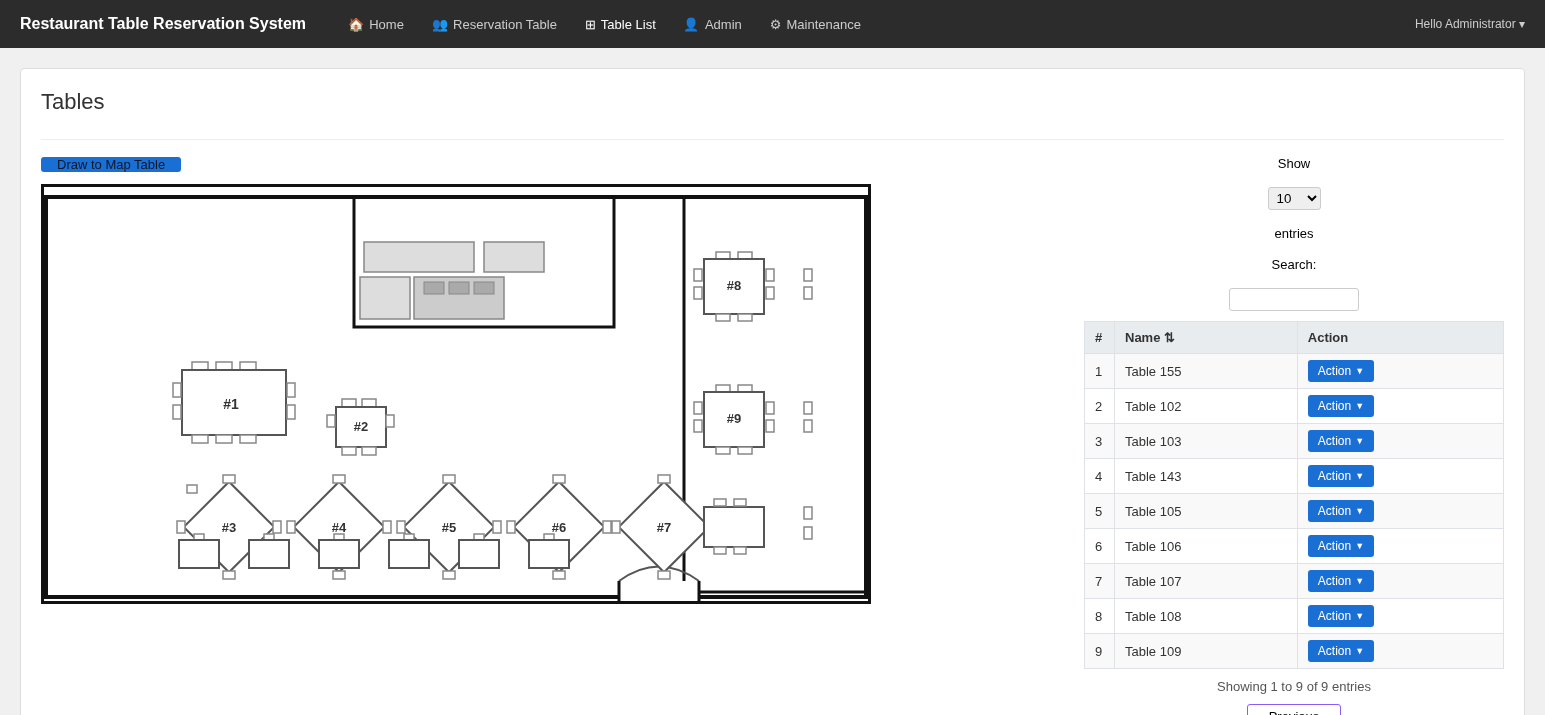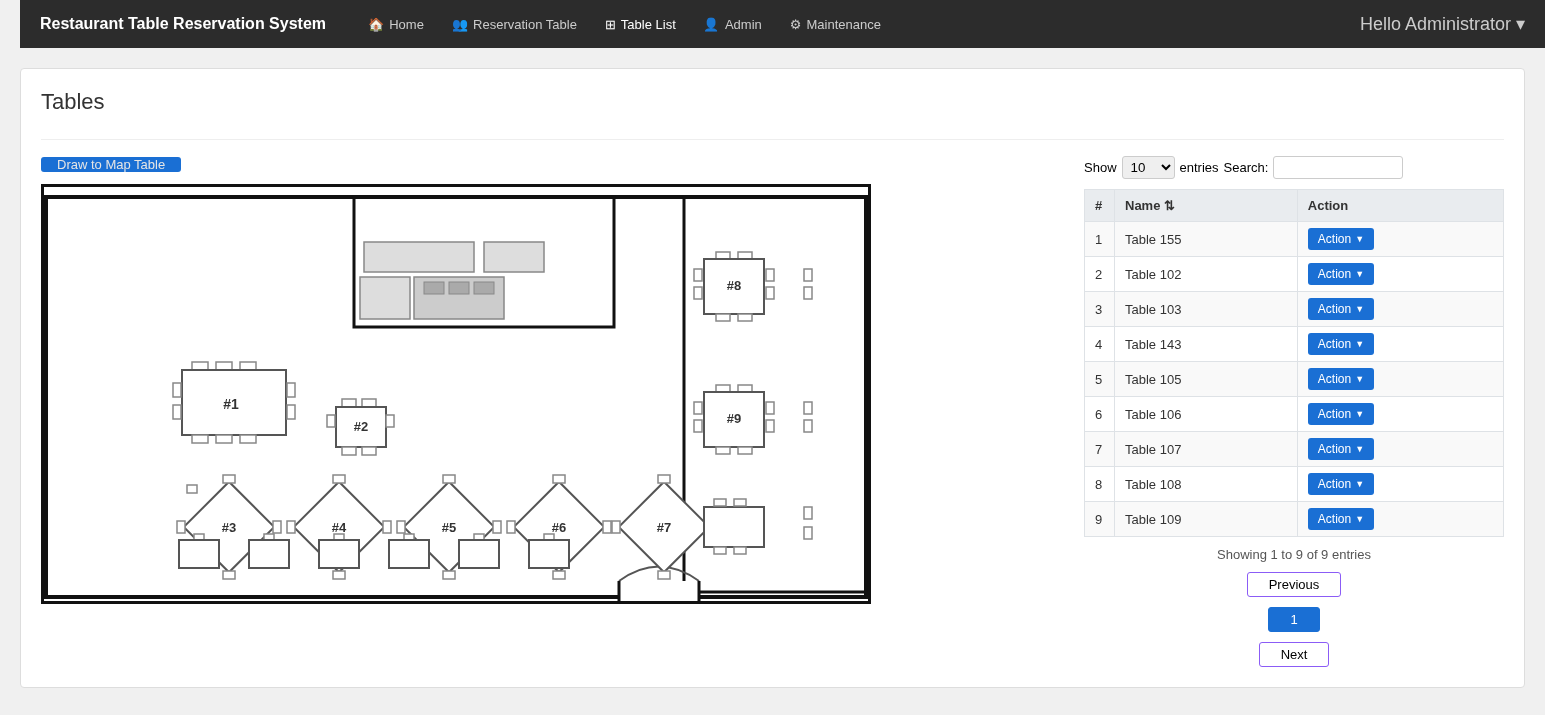--- a/index.html
+++ b/index.html
@@ -6,21 +6,20 @@
     body { font-family: Arial, sans-serif; background: #f0f0f0; font-size: 14px; }
 
     
     .navbar {
       background: #2c2c2c;
       color: #ccc;
       display: flex;
       align-items: center;
       padding: 0 20px;
       height: 48px;
-      margin-left: 20px;
     }
     .navbar-brand {
       color: #fff;
       font-size: 16px;
       font-weight: bold;
       margin-right: 30px;
     }
     .navbar-nav {
       display: flex;
       gap: 4px;
@@ -32,21 +31,21 @@
       padding: 6px 12px;
       border-radius: 3px;
       display: flex;
       align-items: center;
       gap: 5px;
       font-size: 13px;
     }
     .navbar-nav a.active { color: #fff; }
     .navbar-right {
       color: #ccc;
-      font-size: 18px;
+      font-size: 12px;
       cursor: pointer;
     }
 
     
     .main-content {
       padding: 20px;
     }
     .card {
       background: #fff;
       border: 1px solid #ddd;
@@ -66,21 +65,21 @@
       display: flex;
       gap: 20px;
     }
 
     
     .floor-plan-section {
       flex: 1;
     }
     .btn-draw {
       background: #1a6fd4;
-      color: #e5e5e5;
+      color: #0f172a;
       border: none;
       padding: 0 16px;
       border-radius: 3px;
       cursor: pointer;
       font-size: 13px;
       margin-bottom: 12px;
     }
 
     .floor-plan {
       border: 3px solid #111;
@@ -92,23 +91,24 @@
     }
 
     
     .table-list-section {
       width: 420px;
       flex-shrink: 0;
     }
     .show-entries {
       display: flex;
       align-items: center;
-      gap: 5px;
+      gap: 16px;
       margin-bottom: 10px;
       font-size: 13px;
+      flex-direction: column;
     }
     .show-entries select {
       padding: 2px 4px;
       border: 1px solid #ccc;
       border-radius: 3px;
     }
     .show-entries input[type=text] {
       padding: 3px 6px;
       border: 1px solid #ccc;
       border-radius: 3px;

